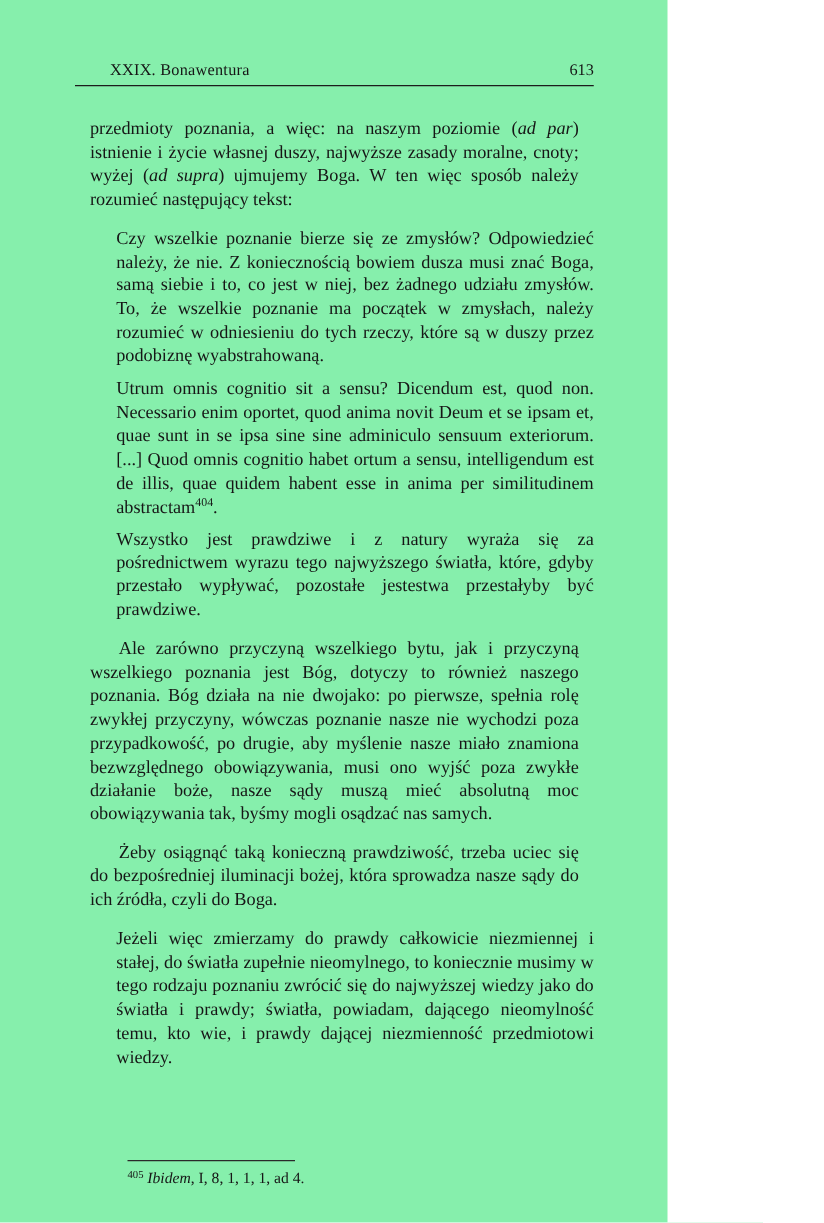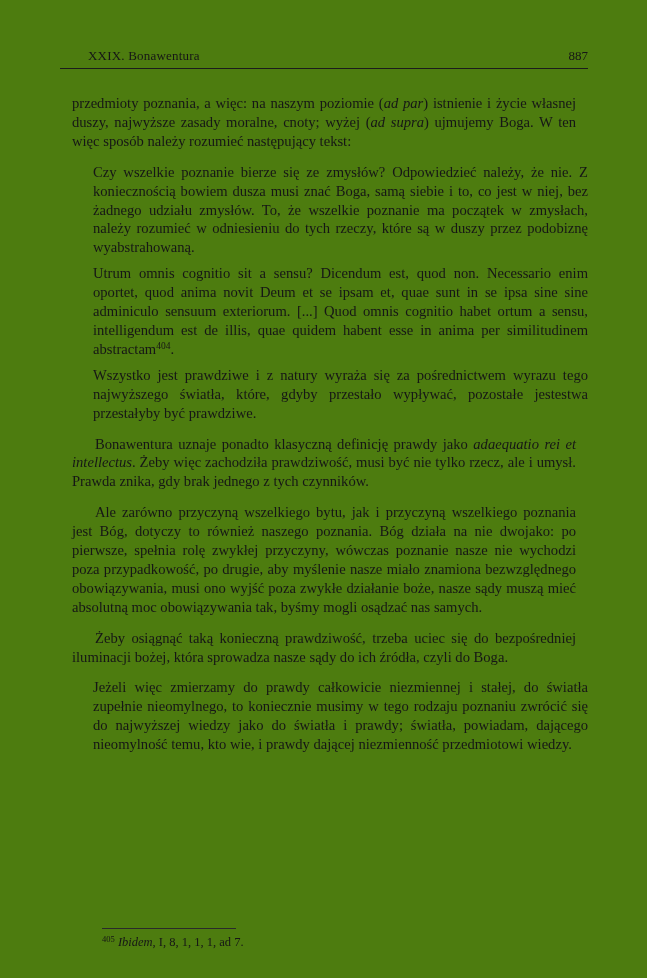--- a/index.html
+++ b/index.html
@@ -4,24 +4,24 @@
 <style>
   * { margin:0; padding:0; box-sizing:border-box; }
   html, body { background:#ffffff; }
   body {
     width:659px; height:978px;
     font-family:"Liberation Serif","DejaVu Serif",serif;
     color:#161616;
     overflow:hidden;
   }
   .page {
-    width:647px; height:978px;
+    width:534px; height:978px;
     padding:48px 59px 28px 60px;
     display:flex; flex-direction:column;
-    background:#4d7c0f;
+    background:#86efac;
     overflow:hidden;
     font-family:Liberation Serif, serif;
   }
   .header {
     display:flex; justify-content:space-between; align-items:baseline;
     font-size:13px;
   }
   .running-title { margin-left:28px; letter-spacing:0.2px; }
   .header-rule {
     border:none; border-top:1.4px solid #1c1c1c;
@@ -52,36 +52,35 @@
   }
   .footnote sup { font-size:8.5px; top:-3.5px; }
 </style>
 </head>
 <body>
 
 <div class="page">
 
   <div class="header">
     <span class="running-title">XXIX. Bonawentura</span>
-    <span class="page-number">887</span>
+    <span class="page-number">613</span>
   </div>
 
   <hr class="header-rule">
 
   <div class="body-blocks" id="page-body-blocks">
       <p class="para"><span>przedmioty poznania, a więc: na naszym poziomie (</span><em>ad par</em><span>) istnienie i życie własnej duszy, najwyższe zasady moralne, cnoty; wyżej (</span><em>ad supra</em><span>) ujmujemy Boga. W ten więc sposób należy rozumieć następujący tekst:</span></p>
       <p class="quote"><span>Czy wszelkie poznanie bierze się ze zmysłów? Odpowiedzieć należy, że nie. Z koniecznością bowiem dusza musi znać Boga, samą siebie i to, co jest w niej, bez żadnego udziału zmysłów. To, że wszelkie poznanie ma początek w zmysłach, należy rozumieć w odniesieniu do tych rzeczy, które są w duszy przez podobiznę wyabstrahowaną.</span></p>
       <p class="quote"><span>Utrum omnis cognitio sit a sensu? Dicendum est, quod non. Necessario enim oportet, quod anima novit Deum et se ipsam et, quae sunt in se ipsa sine sine adminiculo sensuum exteriorum. [...] Quod omnis cognitio habet ortum a sensu, intelligendum est de illis, quae quidem habent esse in anima per similitudinem abstractam</span><sup>404</sup><span>.</span></p>
       <p class="quote"><span>Wszystko jest prawdziwe i z natury wyraża się za pośrednictwem wyrazu tego najwyższego światła, które, gdyby przestało wypływać, pozostałe jestestwa przestałyby być prawdziwe.</span></p>
-      <p class="para indent"><span>Bonawentura uznaje ponadto klasyczną definicję prawdy jako </span><em>adaequatio rei et intellectus</em><span>. Żeby więc zachodziła prawdziwość, musi być nie tylko rzecz, ale i umysł. Prawda znika, gdy brak jednego z tych czynników.</span></p>
       <p class="para indent"><span>Ale zarówno przyczyną wszelkiego bytu, jak i przyczyną wszelkiego poznania jest Bóg, dotyczy to również naszego poznania. Bóg działa na nie dwojako: po pierwsze, spełnia rolę zwykłej przyczyny, wówczas poznanie nasze nie wychodzi poza przypadkowość, po drugie, aby myślenie nasze miało znamiona bezwzględnego obowiązywania, musi ono wyjść poza zwykłe działanie boże, nasze sądy muszą mieć absolutną moc obowiązywania tak, byśmy mogli osądzać nas samych.</span></p>
       <p class="para indent"><span>Żeby osiągnąć taką konieczną prawdziwość, trzeba uciec się do bezpośredniej iluminacji bożej, która sprowadza nasze sądy do ich źródła, czyli do Boga.</span></p>
       <p class="quote"><span>Jeżeli więc zmierzamy do prawdy całkowicie niezmiennej i stałej, do światła zupełnie nieomylnego, to koniecznie musimy w tego rodzaju poznaniu zwrócić się do najwyższej wiedzy jako do światła i prawdy; światła, powiadam, dającego nieomylność temu, kto wie, i prawdy dającej niezmienność przedmiotowi wiedzy.</span></p>
     </div>
 
   <div class="footnotes">
     <hr class="footnote-rule">
     <div class="footnote-list" id="footnote-list">
-        <p class="footnote"><sup>405</sup><span> </span><em>Ibidem</em><span>, I, 8, 1, 1, 1, ad 7.</span></p>
+        <p class="footnote"><sup>405</sup><span> </span><em>Ibidem</em><span>, I, 8, 1, 1, 1, ad 4.</span></p>
       </div>
   </div>
 
 </div>
 
 </body></html>

